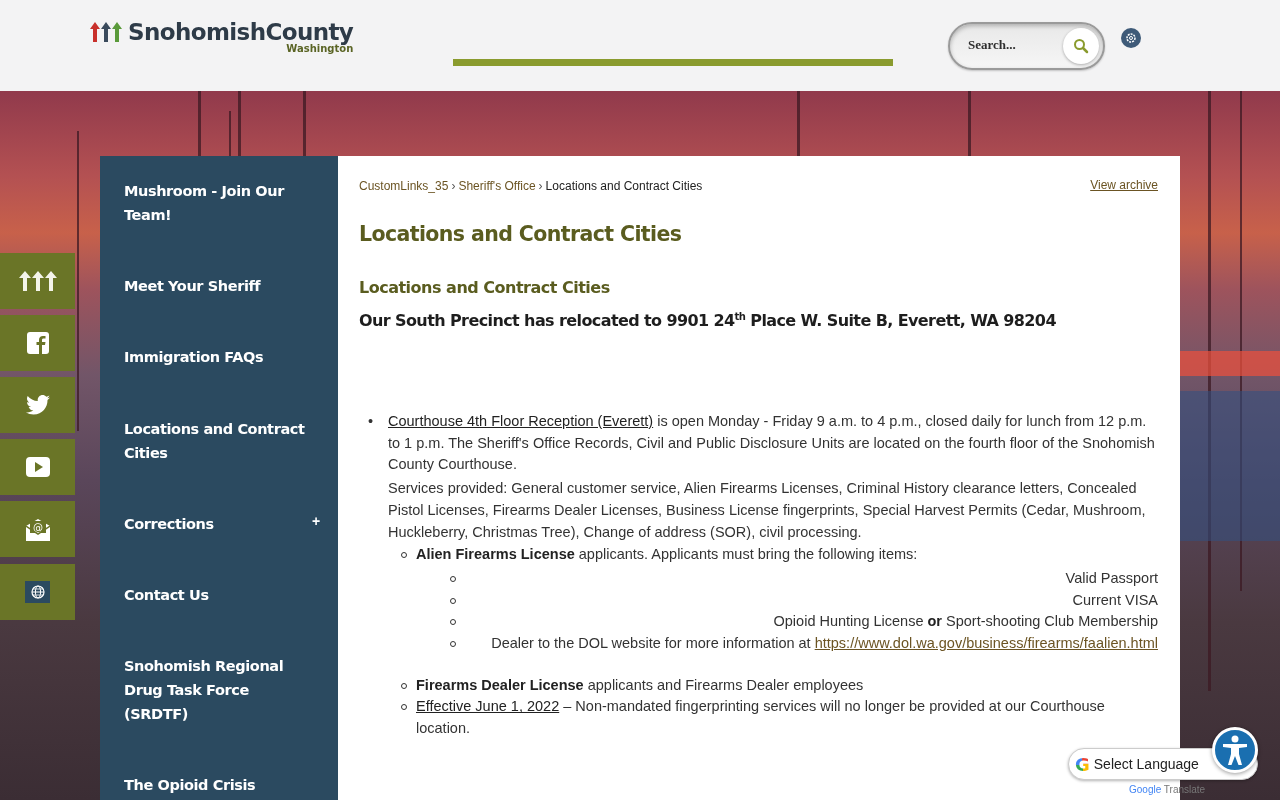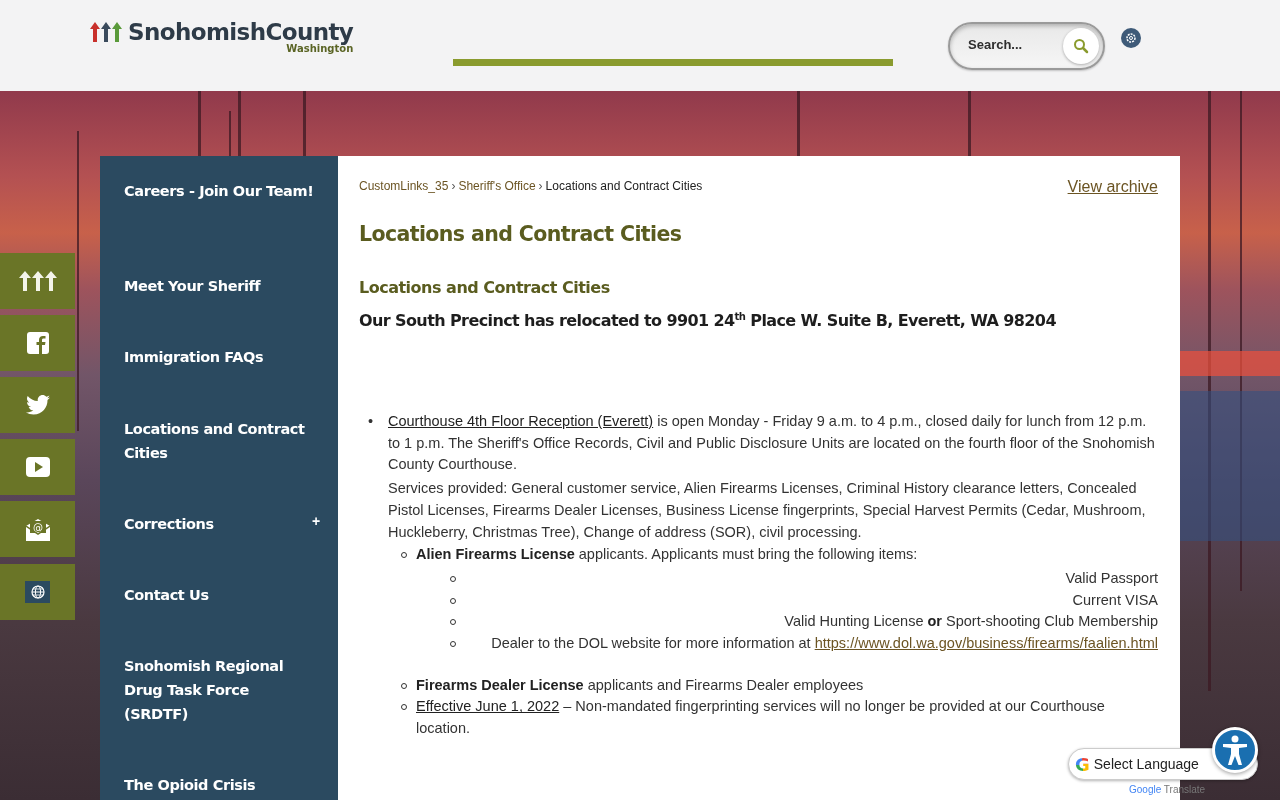--- a/index.html
+++ b/index.html
@@ -12,21 +12,21 @@
   .logo-arrows { width: 34px; height: 24px; margin-right: 4px; margin-top: 2px; }
   .logo-text { display: flex; flex-direction: column; }
   .logo-name { font-family: "DejaVu Sans", sans-serif; font-weight: bold; font-size: 23px; color: #2e3b48; letter-spacing: -0.6px; line-height: 28px; }
   .logo-sub { font-family: "DejaVu Sans", sans-serif; font-weight: bold; font-size: 10px; color: #5a6424; align-self: flex-end; line-height: 10px; margin-top: -2px; }
 
   .topnav { position: absolute; left: 453px; top: 20px; width: 440px; display: flex; gap: 6px; font-family: "DejaVu Sans", sans-serif; font-size: 13.5px; color: #2b2b2b; letter-spacing: -0.3px; }
   .topnav span { white-space: nowrap; cursor: pointer; }
   .topnav-bar { position: absolute; left: 453px; top: 59px; width: 440px; height: 7px; background: #8a9b2e; }
 
   .search { position: absolute; left: 948px; top: 22px; width: 157px; height: 48px; border-radius: 24px; background: linear-gradient(#e8e8e8, #f6f6f6); border: 2px solid #9a9a9a; box-shadow: inset 0 2px 4px rgba(0,0,0,0.25), 0 1px 2px rgba(0,0,0,0.2); }
-  .search-input { position: absolute; left: 18px; top: 13px; width: 90px; border: none; background: transparent; font-family: Liberation Sans, sans-serif; font-weight: bold; font-size: 13px; color: #333; outline: none; }
+  .search-input { position: absolute; left: 18px; top: 13px; width: 90px; border: none; background: transparent; font-family: Liberation Serif, serif; font-weight: bold; font-size: 13px; color: #333; outline: none; }
   .search-input::placeholder { color: #2e2e2e; }
   .search-btn { position: absolute; right: 4px; top: 4px; width: 36px; height: 36px; border-radius: 50%; background: #fff; box-shadow: 0 1px 3px rgba(0,0,0,0.3); display: flex; align-items: center; justify-content: center; }
   .gear { position: absolute; left: 1121px; top: 28px; width: 20px; height: 20px; border-radius: 50%; background: #3e5a78; display: flex; align-items: center; justify-content: center; }
 
   
   .hero { position: absolute; top: 91px; left: 0; width: 1280px; height: 709px;
     background:
       linear-gradient(180deg, rgba(160,60,80,0.85) 0%, rgba(210,90,90,0.8) 12%, rgba(235,110,80,0.8) 20%, rgba(200,100,110,0.7) 28%, rgba(120,90,110,0.9) 40%, rgba(90,70,90,1) 55%, #4a3940 75%, #3b2d34 100%);
   }
   .mast { position: absolute; background: rgba(60,25,35,0.75); width: 3px; }
@@ -37,21 +37,21 @@
   
   .leftnav { position: absolute; left: 100px; top: 156px; width: 238px; height: 644px; background: #2b4a60; }
   .navitem { position: absolute; left: 24px; width: 190px; font-family: "DejaVu Sans", sans-serif; font-weight: bold; font-size: 14.5px; color: #ffffff; line-height: 24px; letter-spacing: -0.4px; cursor: pointer; }
   .plus { position: absolute; left: 212px; color: #fff; font-weight: bold; font-size: 14px; cursor: pointer; }
 
   
   .main { position: absolute; left: 338px; top: 156px; width: 842px; height: 688px; background: #ffffff; }
   .crumbs { position: absolute; left: 21px; top: 23px; font-size: 12px; color: #222; }
   .crumbs a { color: #6b5423; text-decoration: none; }
   .crumbs .sep { color: #555; margin: 0 3px; }
-  .archive { position: absolute; right: 22px; top: 22px; font-size: 16px; color: #6b5423; text-decoration: underline; }
+  .archive { position: absolute; right: 22px; top: 22px; font-size: 12px; color: #6b5423; text-decoration: underline; }
   .h1 { position: absolute; left: 21px; top: 66px; font-family: "DejaVu Sans", sans-serif; font-weight: bold; font-size: 20.5px; color: #5a5c1f; letter-spacing: -0.6px; }
   .h2 { position: absolute; left: 21px; top: 122px; font-family: "DejaVu Sans", sans-serif; font-weight: bold; font-size: 16px; color: #5a5c1f; letter-spacing: -0.5px; }
   .h3 { position: absolute; left: 21px; top: 155px; font-family: "DejaVu Sans", sans-serif; font-weight: bold; font-size: 16px; color: #1e1e1e; letter-spacing: -0.6px; }
   .h3 sup { font-size: 10px; }
   .p { position: absolute; left: 21px; top: 210px; font-size: 14.5px; color: #333; }
   .body-text { font-size: 14.5px; color: #333; line-height: 21.7px; }
   .list1 { position: absolute; left: 30px; top: 255px; width: 790px; }
   .bullet { position: absolute; left: 0; }
   .li-text { margin-left: 20px; }
   .u-bold { font-weight: normal; text-decoration: underline; color: #222; }
@@ -156,21 +156,21 @@
       <circle cx="7" cy="7" r="6" stroke="#fff" stroke-width="1.2" fill="none"></circle>
       <ellipse cx="7" cy="7" rx="2.6" ry="6" stroke="#fff" stroke-width="1" fill="none"></ellipse>
       <line x1="1" y1="7" x2="13" y2="7" stroke="#fff" stroke-width="1"></line>
       <line x1="2" y1="4" x2="12" y2="4" stroke="#fff" stroke-width="0.8"></line>
       <line x1="2" y1="10" x2="12" y2="10" stroke="#fff" stroke-width="0.8"></line>
     </svg>
   </div>
 </div>
 
 <div class="leftnav">
-  <div class="navitem" style="top:23px">Careers - Join Our Team!</div>
+  <div class="navitem" style="top:23px">Mushroom - Join Our Team!</div>
   <div class="navitem" style="top:118px">Meet Your Sheriff</div>
   <div class="navitem" style="top:189px">Immigration FAQs</div>
   <div class="navitem" style="top:261px">Locations and Contract Cities</div>
   <div class="navitem" style="top:356px">Corrections</div>
   <div class="plus" style="top:357px">+</div>
   <div class="navitem" style="top:427px">Contact Us</div>
   <div class="navitem" style="top:498px;width:170px">Snohomish Regional Drug Task Force (SRDTF)</div>
   <div class="navitem" style="top:617px">The Opioid Crisis</div>
 </div>
 
@@ -196,21 +196,21 @@
         <span class="circ"></span>
         <span class="bold">Alien Firearms License</span><span> applicants. Applicants must bring the following items:</span>
       </div>
       <div class="subsub-li" style="margin-top:2px">
         <span class="circ"></span><span>Valid Passport</span>
       </div>
       <div class="subsub-li">
         <span class="circ"></span><span>Current VISA</span>
       </div>
       <div class="subsub-li">
-        <span class="circ"></span><span>Valid Hunting License </span><span class="bold">or</span><span> Sport-shooting Club Membership</span>
+        <span class="circ"></span><span>Opioid Hunting License </span><span class="bold">or</span><span> Sport-shooting Club Membership</span>
       </div>
       <div class="subsub-li">
         <span class="circ"></span><span>Dealer to the DOL website for more information at </span><a href="#" class="link">https://www.dol.wa.gov/business/firearms/faalien.html</a>
       </div>
 
       <div class="sub-li" style="margin-top:20px">
         <span class="circ"></span>
         <span class="bold">Firearms Dealer License</span><span> applicants and Firearms Dealer employees</span>
       </div>
       <div class="sub-li">

